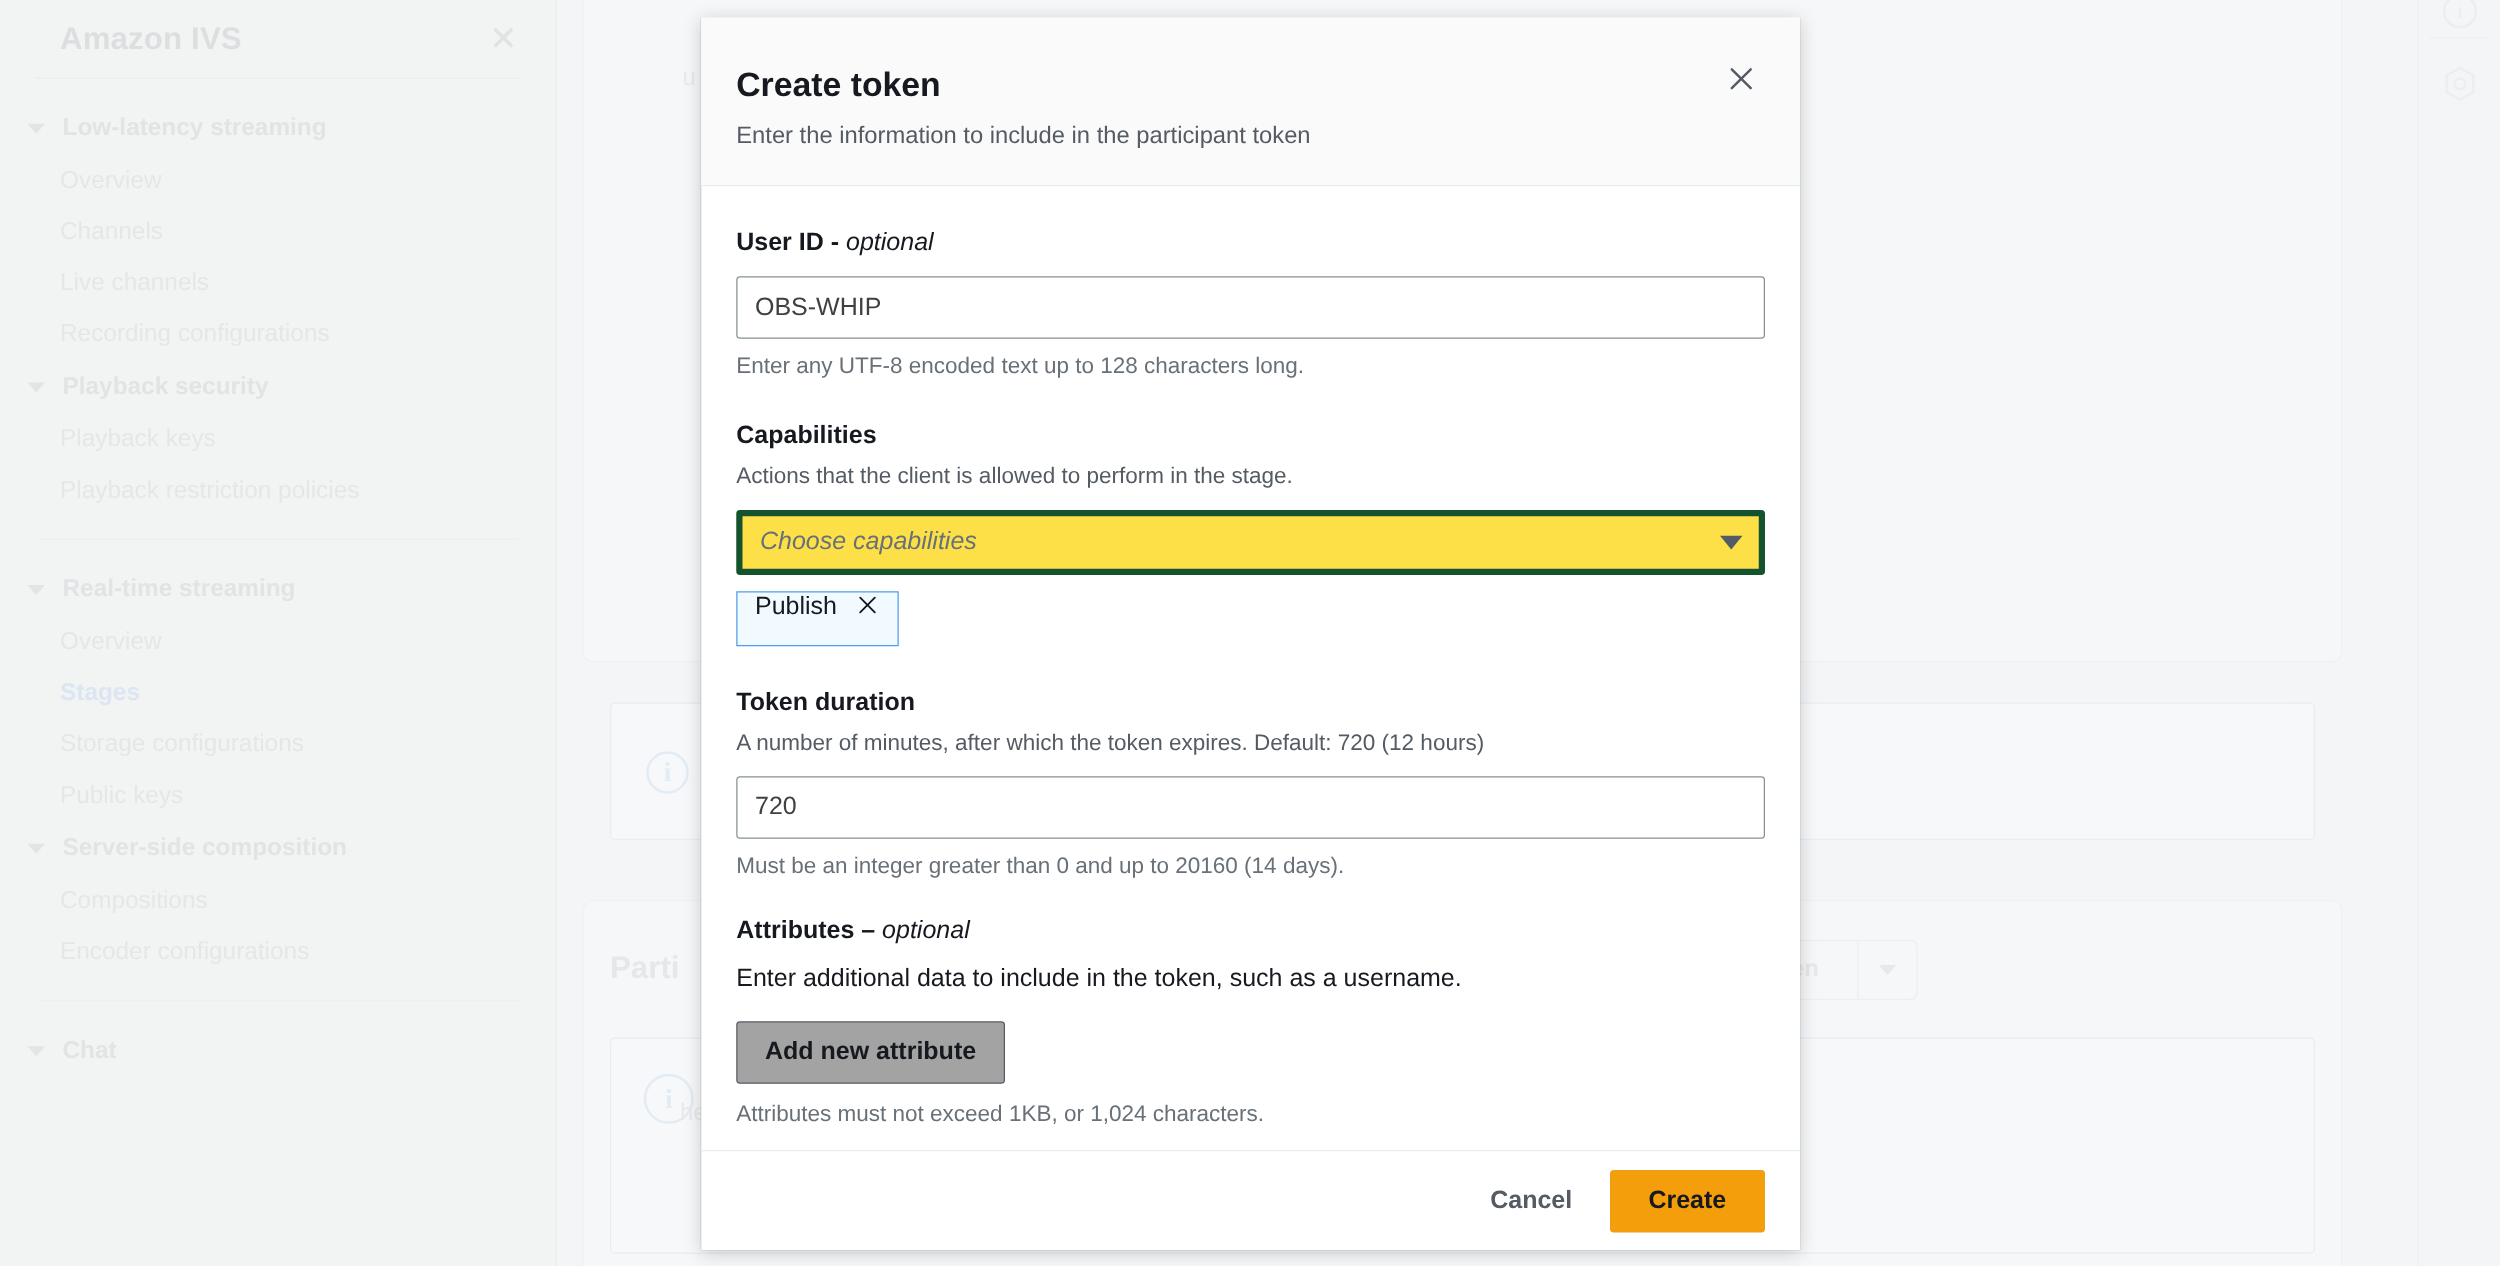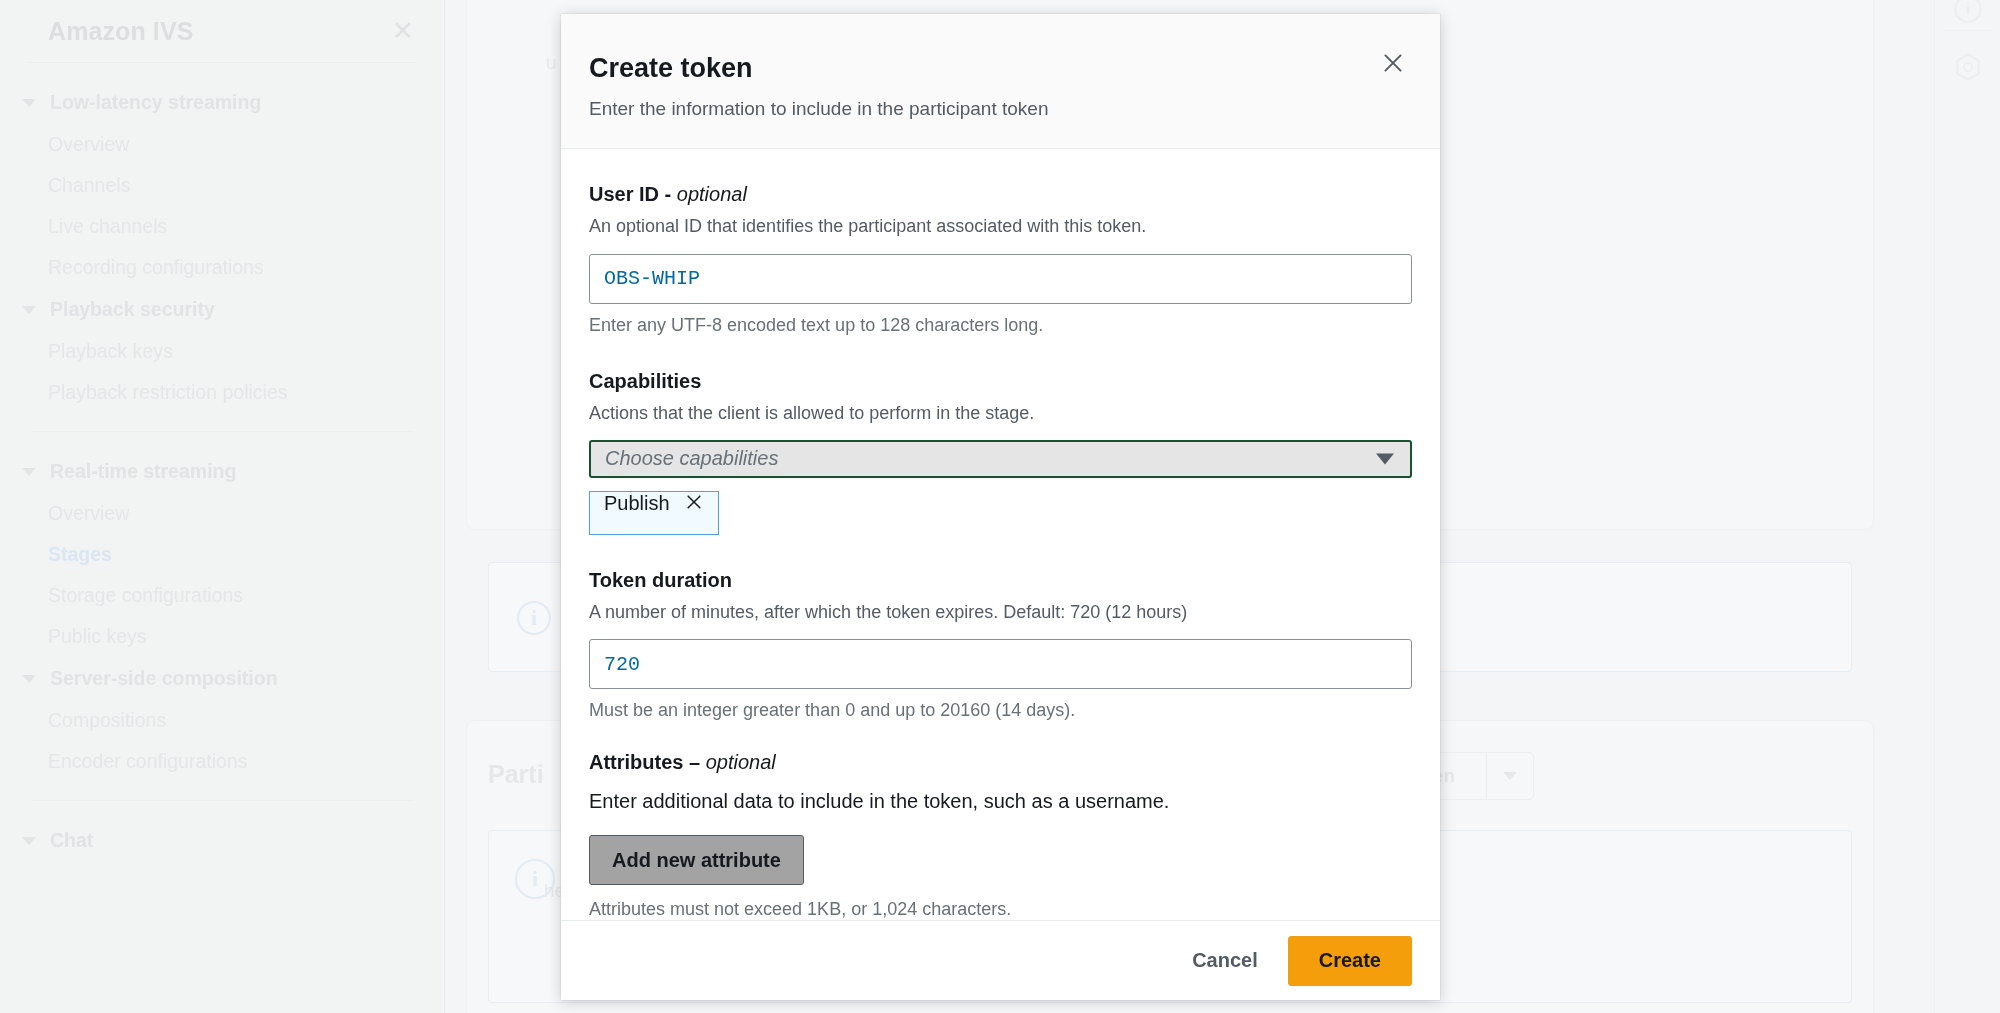--- a/index.html
+++ b/index.html
@@ -132,30 +132,30 @@
   }
   .modal-body { flex: 1; padding: 34px 28px 0 28px; overflow: hidden; }
 
   .field { margin-bottom: 4px; }
   .field-label { font-size: 20px; font-weight: 700; color: #16191f; }
   .field-label .opt { font-weight: 400; font-style: italic; }
   .field-desc { margin-top: 8px; font-size: 18px; color: #545b64; line-height: 1.35; }
   .field-input {
     margin-top: 15px; width: 100%; height: 50px;
     border: 1px solid #879196; border-radius: 3px;
-    padding: 0 14px; font-size: 20px; color: #0369a1;
-    font-family: Liberation Mono, monospace; background: #fff;
+    padding: 0 14px; font-size: 20px; color: #404040;
+    font-family: Liberation Sans, sans-serif; background: #fff;
   }
   .field-constraint { margin-top: 11px; font-size: 18px; color: #687078; }
 
   .select-wrap { position: relative; margin-top: 15px; }
   .select-box {
-    width: 100%; height: 38px; border: 2px solid #14532d; border-radius: 3px;
+    width: 100%; height: 52px; border: 5px solid #14532d; border-radius: 3px;
     display: flex; align-items: center; padding: 0 14px;
-    font-size: 20px; font-style: italic; color: #687078; background: #e5e5e5;
+    font-size: 20px; font-style: italic; color: #687078; background: #fde047;
     cursor: pointer;
   }
   .select-caret {
     position: absolute; right: 18px; top: 50%; transform: translateY(-50%);
     width: 0; height: 0;
     border-left: 9px solid transparent; border-right: 9px solid transparent;
     border-top: 11px solid #545b64;
   }
   .token-row { margin-top: 13px; display: flex; gap: 10px; }
   .token-pill {
@@ -309,21 +309,20 @@
         </svg>
       </div>
     </div>
 
     <div class="modal-body">
 
       <div class="field">
         <div class="field-label">
           <span>User ID - </span><span class="opt">optional</span>
         </div>
-        <div class="field-desc">An optional ID that identifies the participant associated with this token.</div>
         <input class="field-input" type="text" value="OBS-WHIP" style="">
         <div class="field-constraint">Enter any UTF-8 encoded text up to 128 characters long.</div>
       </div>
 
       <div class="section-gap"></div>
 
       <div class="field">
         <div class="field-label">Capabilities</div>
         <div class="field-desc">Actions that the client is allowed to perform in the stage.</div>
         <div class="select-wrap">

